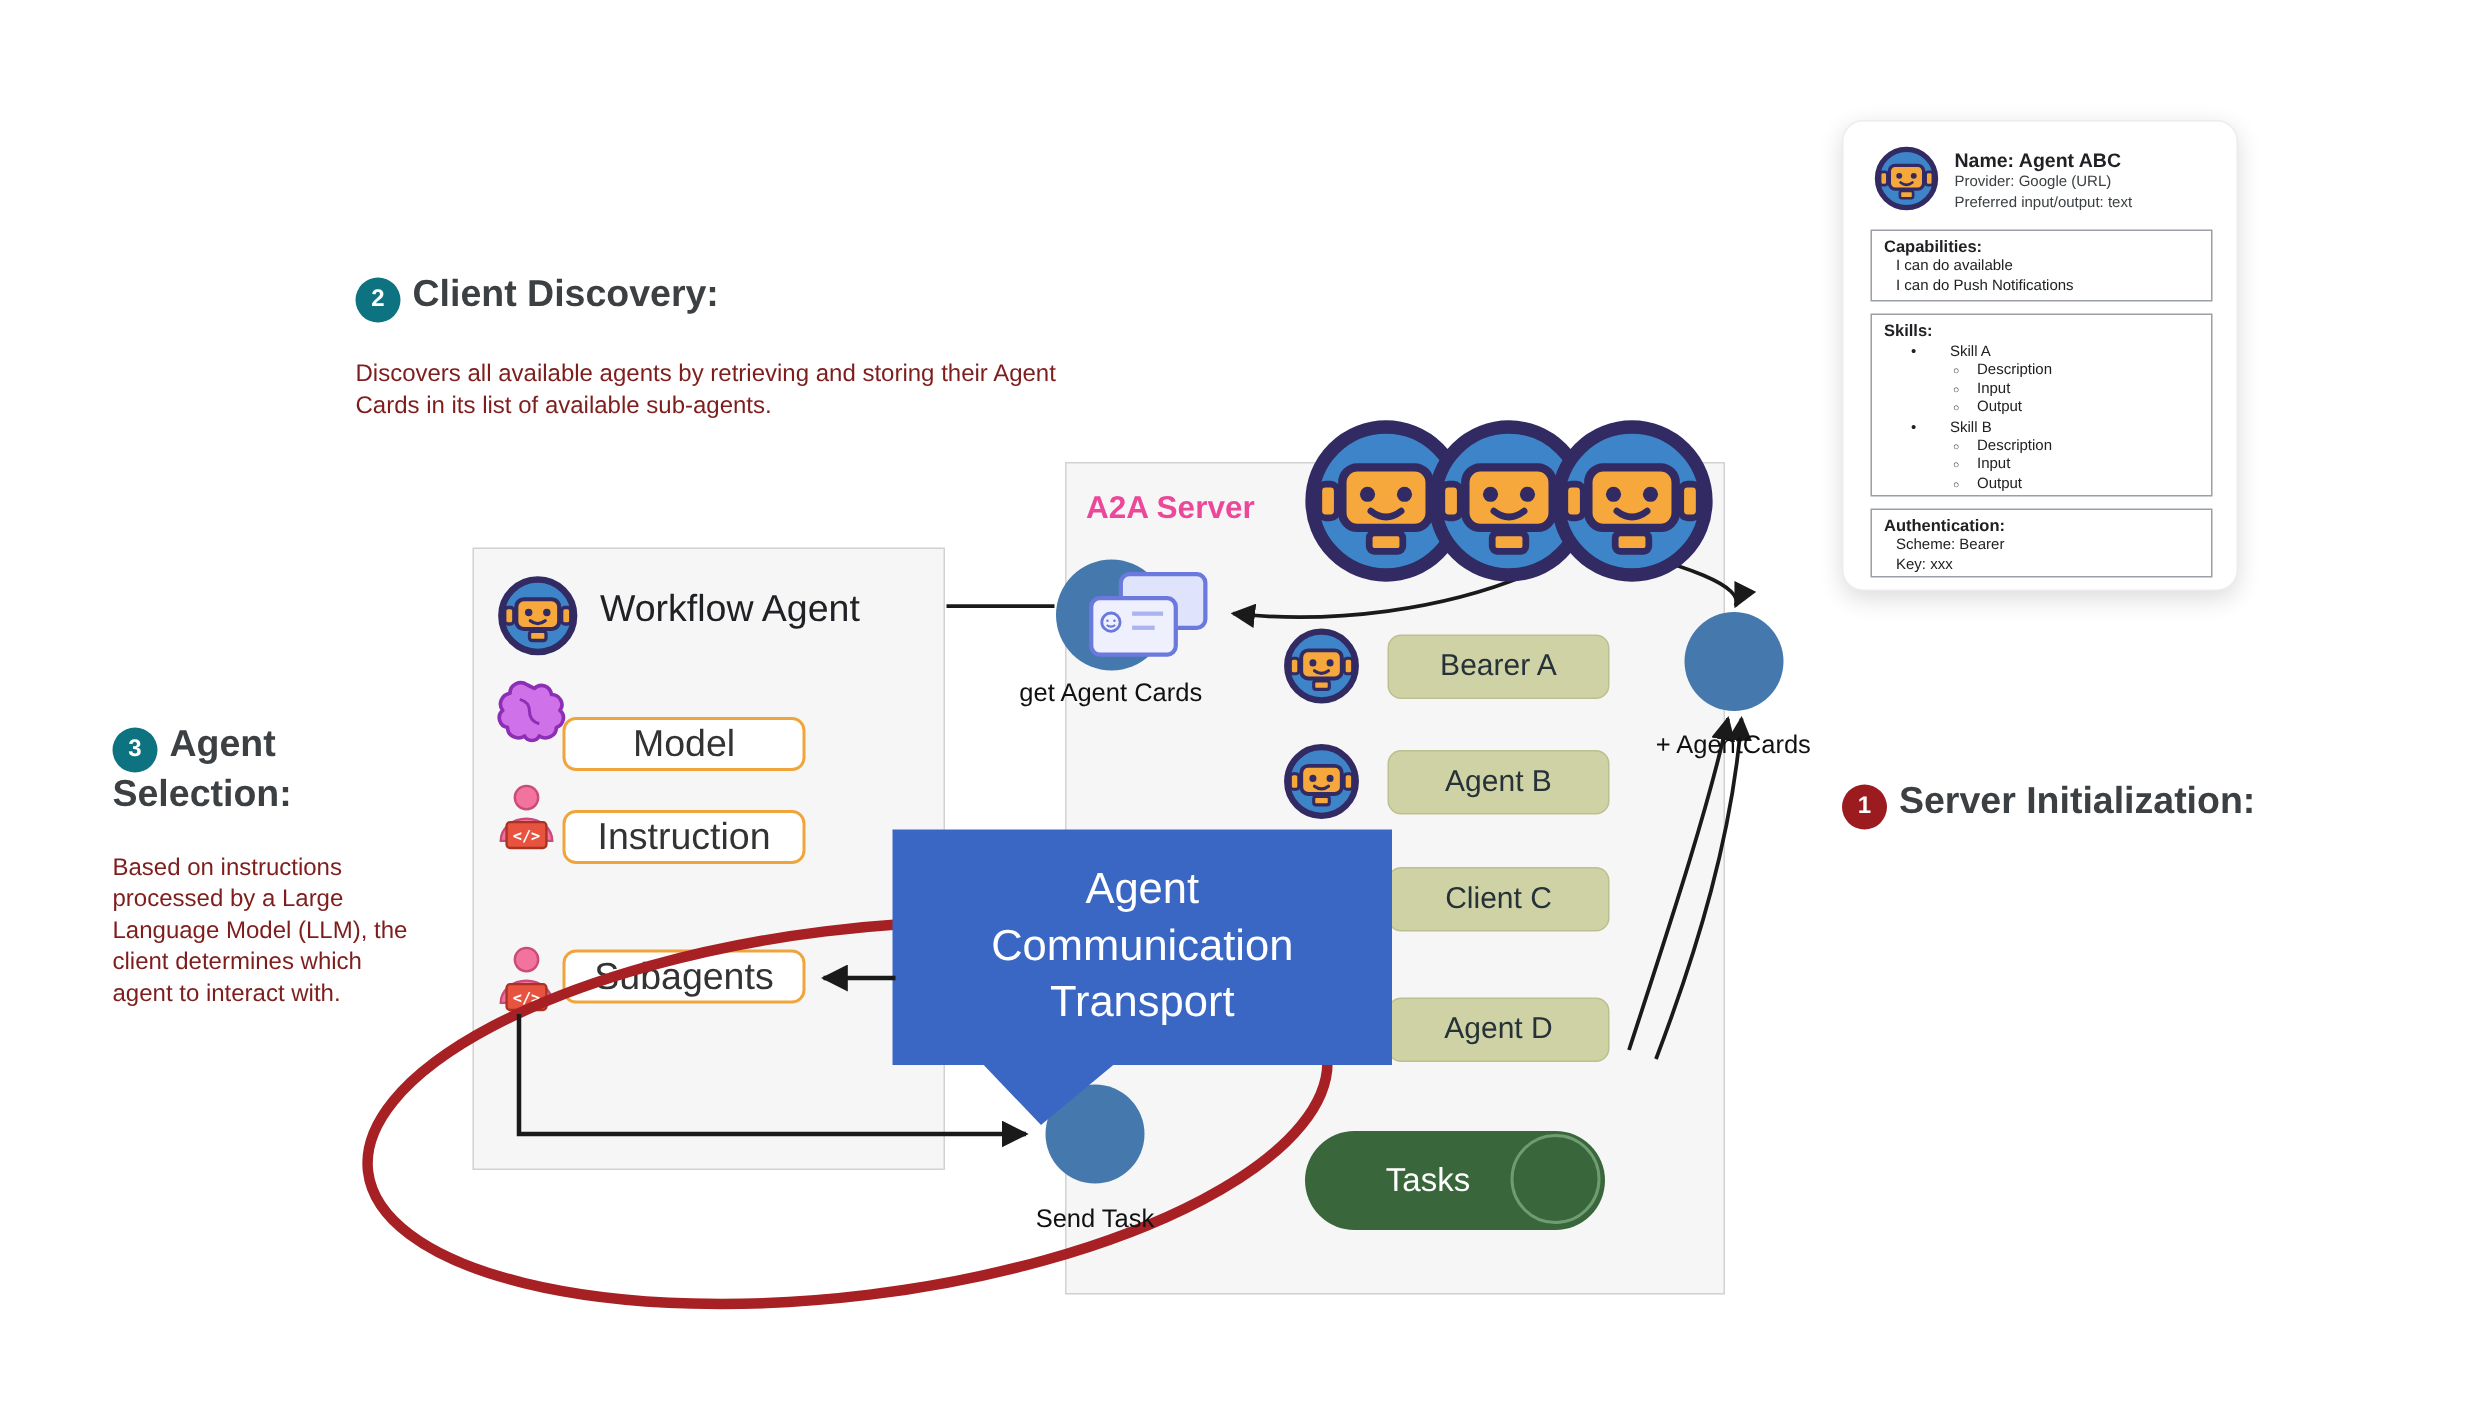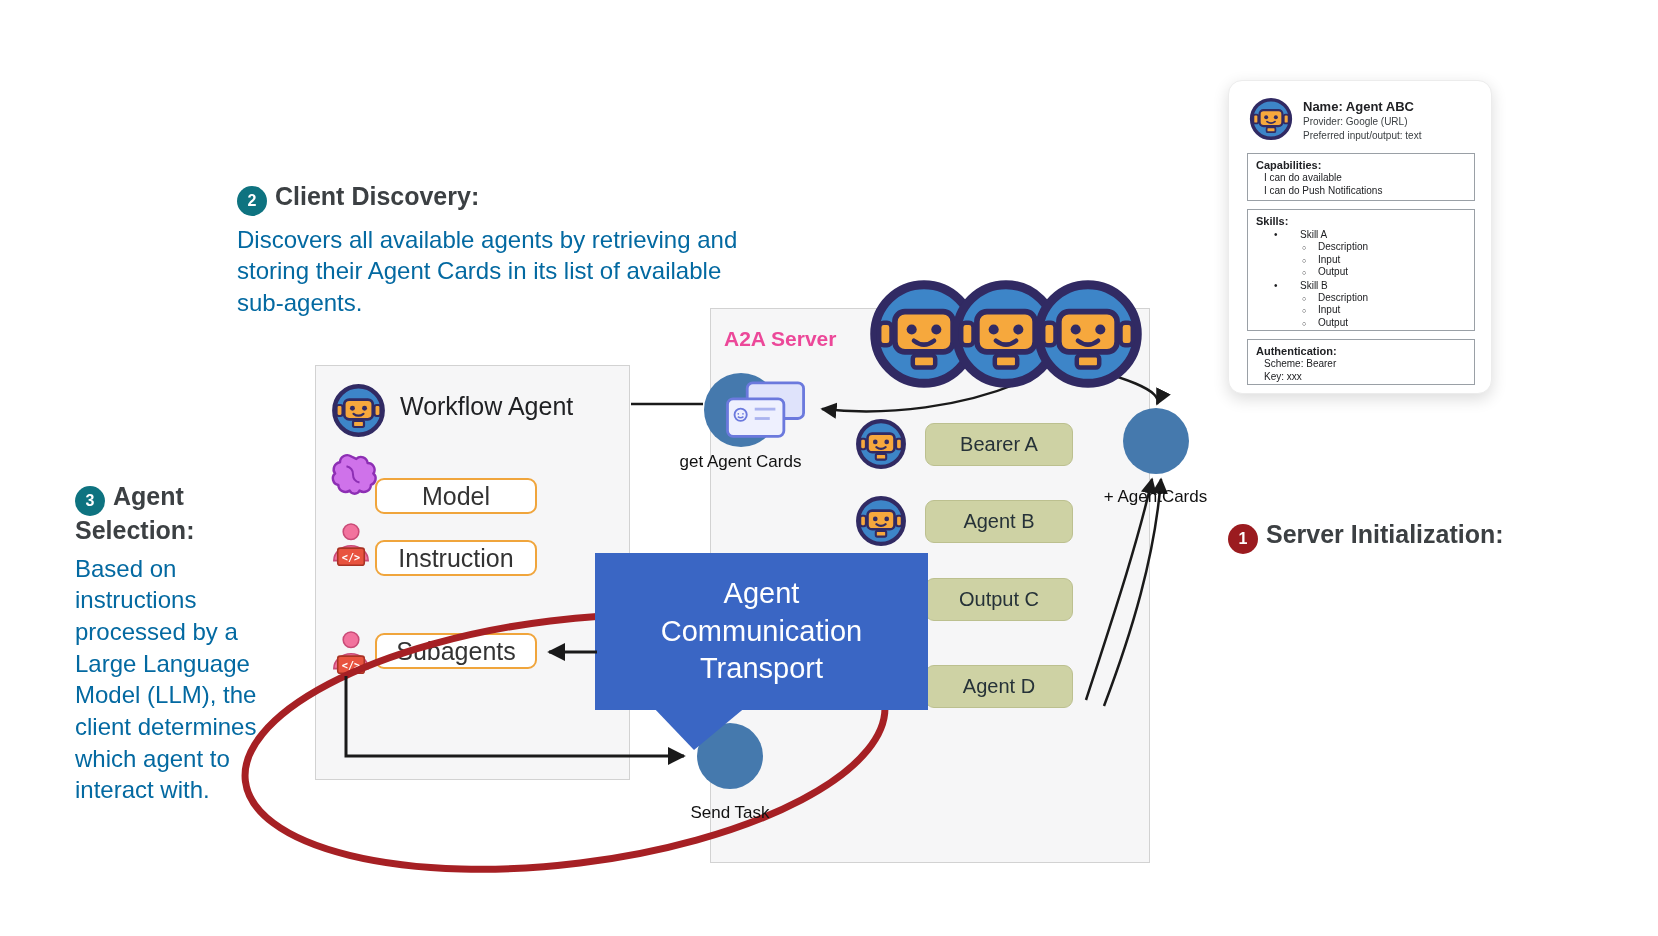--- a/index.html
+++ b/index.html
@@ -11,21 +11,21 @@
   .overlay{position:absolute;left:0;top:0;pointer-events:none}
 
   
   .step{position:absolute;z-index:1;color:#3c4043}
   .badge{display:inline-flex;width:30px;height:30px;border-radius:50%;color:#fff;
          font-weight:bold;font-size:16px;align-items:center;justify-content:center;
          vertical-align:middle;margin-right:8px}
   .badge.teal{background:#0e7380}
   .badge.red{background:#9b1b1f}
   .step-title{font-size:25px;font-weight:bold;color:#3c4043}
-  .step-body{font-size:24px;line-height:1.32;color:#0369a1;margin-top:8px}
+  .step-body{font-size:16px;line-height:1.32;color:#7f1d1d;margin-top:24px}
 
   .wf-title{position:absolute;left:400px;top:392px;font-size:25px;color:#202124;z-index:1}
   .srv-title{position:absolute;left:724px;top:327px;font-size:21px;font-weight:bold;color:#ec4899;z-index:1}
 
   .wf-box{position:absolute;left:375px;width:162px;height:36px;background:#fff;
           border:2px solid #f0a53c;border-radius:9px;display:flex;align-items:center;
           justify-content:center;font-size:25px;color:#333;z-index:1}
 
   .agent-chip{position:absolute;left:925px;width:148px;height:43px;background:#ced2a4;
           border:1px solid #bcc08f;border-radius:9px;display:flex;align-items:center;
@@ -153,26 +153,30 @@
       <use href="#robot"></use>
     </svg>
   <div class="agent-chip" style="top:423px">Bearer A</div>
   <svg class="icon" style="left:855px;top:495px;width:52px;height:52px">
       <use href="#robot"></use>
     </svg>
   <div class="agent-chip" style="top:500px">Agent B</div>
   <svg class="icon" style="left:855px;top:573px;width:52px;height:52px">
       <use href="#robot"></use>
     </svg>
-  <div class="agent-chip" style="top:578px">Output C</div>
+  <div class="agent-chip" style="top:578px">Client C</div>
   <svg class="icon" style="left:855px;top:655px;width:52px;height:52px">
       <use href="#robot"></use>
     </svg>
   <div class="agent-chip" style="top:665px">Agent D</div>
 
+  <div class="tasks">
+    <span class="tasks-label">Tasks</span>
+    <span class="tasks-ring"></span>
+  </div>
 
   <svg class="overlay" style="z-index:2" width="1658" height="936" viewBox="0 0 1658 936">
     <defs>
       <marker id="ah" viewBox="0 0 10 10" refX="9" refY="5" markerWidth="6.5" markerHeight="6.5" orient="auto">
         <path d="M0 0 L10 5 L0 10 z" fill="#1a1a1a"></path>
       </marker>
     </defs>
     <ellipse cx="565" cy="742" rx="322" ry="122" transform="rotate(-7 565 742)" fill="none" stroke="#a62024" stroke-width="7"></ellipse>
     <path d="M1030 378 C 965 408 885 416 822 409" fill="none" stroke="#1a1a1a" stroke-width="2.5" marker-end="url(#ah)"></path>
     <path d="M1048 360 C 1130 376 1163 392 1157 404" fill="none" stroke="#1a1a1a" stroke-width="2.5" marker-end="url(#ah)"></path>

